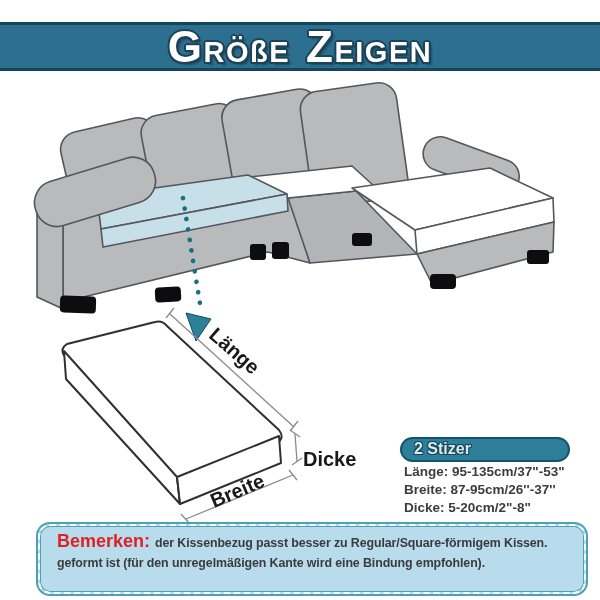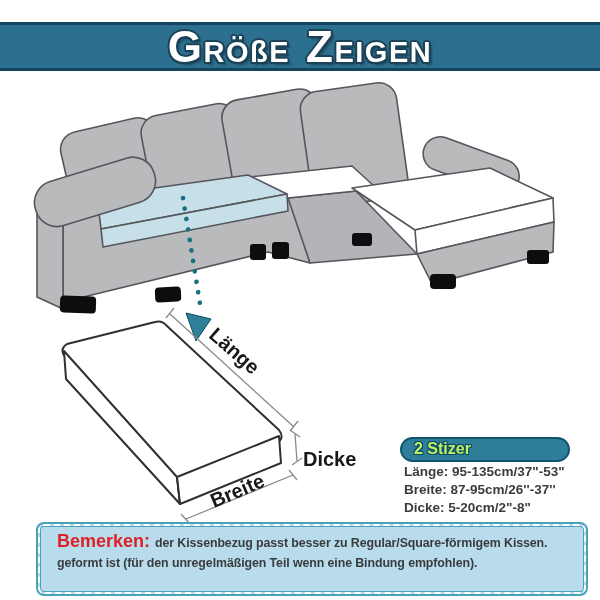--- a/index.html
+++ b/index.html
@@ -16,28 +16,28 @@
                     1.5px -1.5px 0 #1c4257,3px 3px 2px rgba(10,30,45,.45);}
   .banner-text .big{font-size:44px;}
   .banner-text .w2{margin-left:16px;}
 
   
   .art{position:absolute;left:0;top:0;width:600px;height:600px;z-index:1;}
 
   
   .badge{position:absolute;left:400px;top:437px;width:170px;height:25px;box-sizing:border-box;
          background:#2e7e99;border:2px solid #0f556e;border-radius:13px;z-index:3;
-         color:#bef264;font-size:16px;font-weight:bold;line-height:20px;padding-left:12px;
+         color:#e5e5e5;font-size:16px;font-weight:bold;line-height:20px;padding-left:12px;
          text-shadow:1px 1px 0 #0d4a60,-1px 1px 0 #0d4a60,1px -1px 0 #0d4a60,-1px -1px 0 #0d4a60;}
   .size-lines{position:absolute;left:404px;top:463px;z-index:3;
               color:#3b3c3e;font-size:13.5px;font-weight:bold;line-height:18px;white-space:nowrap;}
 
   
   .note{position:absolute;left:38px;top:524px;width:548px;height:70px;box-sizing:border-box;
-        background:#b8dcec;border:2px dashed #ffffff;border-radius:6px;z-index:3;
+        background:#b8dcec;border:2px dashed #ffffff;border-radius:12px;z-index:3;
         box-shadow:0 0 0 2px #4aa2b8, inset 0 0 0 1px #4aa2b8;
         padding:5px 10px 11px 17px;overflow:hidden;}
   .note-line{font-size:12.4px;font-weight:bold;color:#3a3b3d;line-height:20px;
              letter-spacing:-0.1px;white-space:nowrap;}
   .note-label{font-size:18px;font-weight:bold;color:#de2127;margin-right:5px;letter-spacing:0;}
 
   svg text{font-family:"Liberation Sans",sans-serif;}
 </style>
 </head>
 <body>
@@ -138,16 +138,16 @@
   <div class="size-lines">
     <div>Länge: 95-135cm/37"-53"</div>
     <div>Breite: 87-95cm/26''-37''</div>
     <div>Dicke: 5-20cm/2"-8"</div>
   </div>
 
   <div class="note">
     <div class="note-line">
       <span class="note-label">Bemerken:</span><span>der Kissenbezug passt besser zu Regular/Square-förmigem Kissen.</span>
     </div>
-    <div class="note-line">geformt ist (für den unregelmäßigen Teil wenn eine Bindung empfohlen).</div>
+    <div class="note-line">geformt ist (für den unregelmäßigen Kante wird eine Bindung empfohlen).</div>
   </div>
 
 </div>
 
 </body></html>

